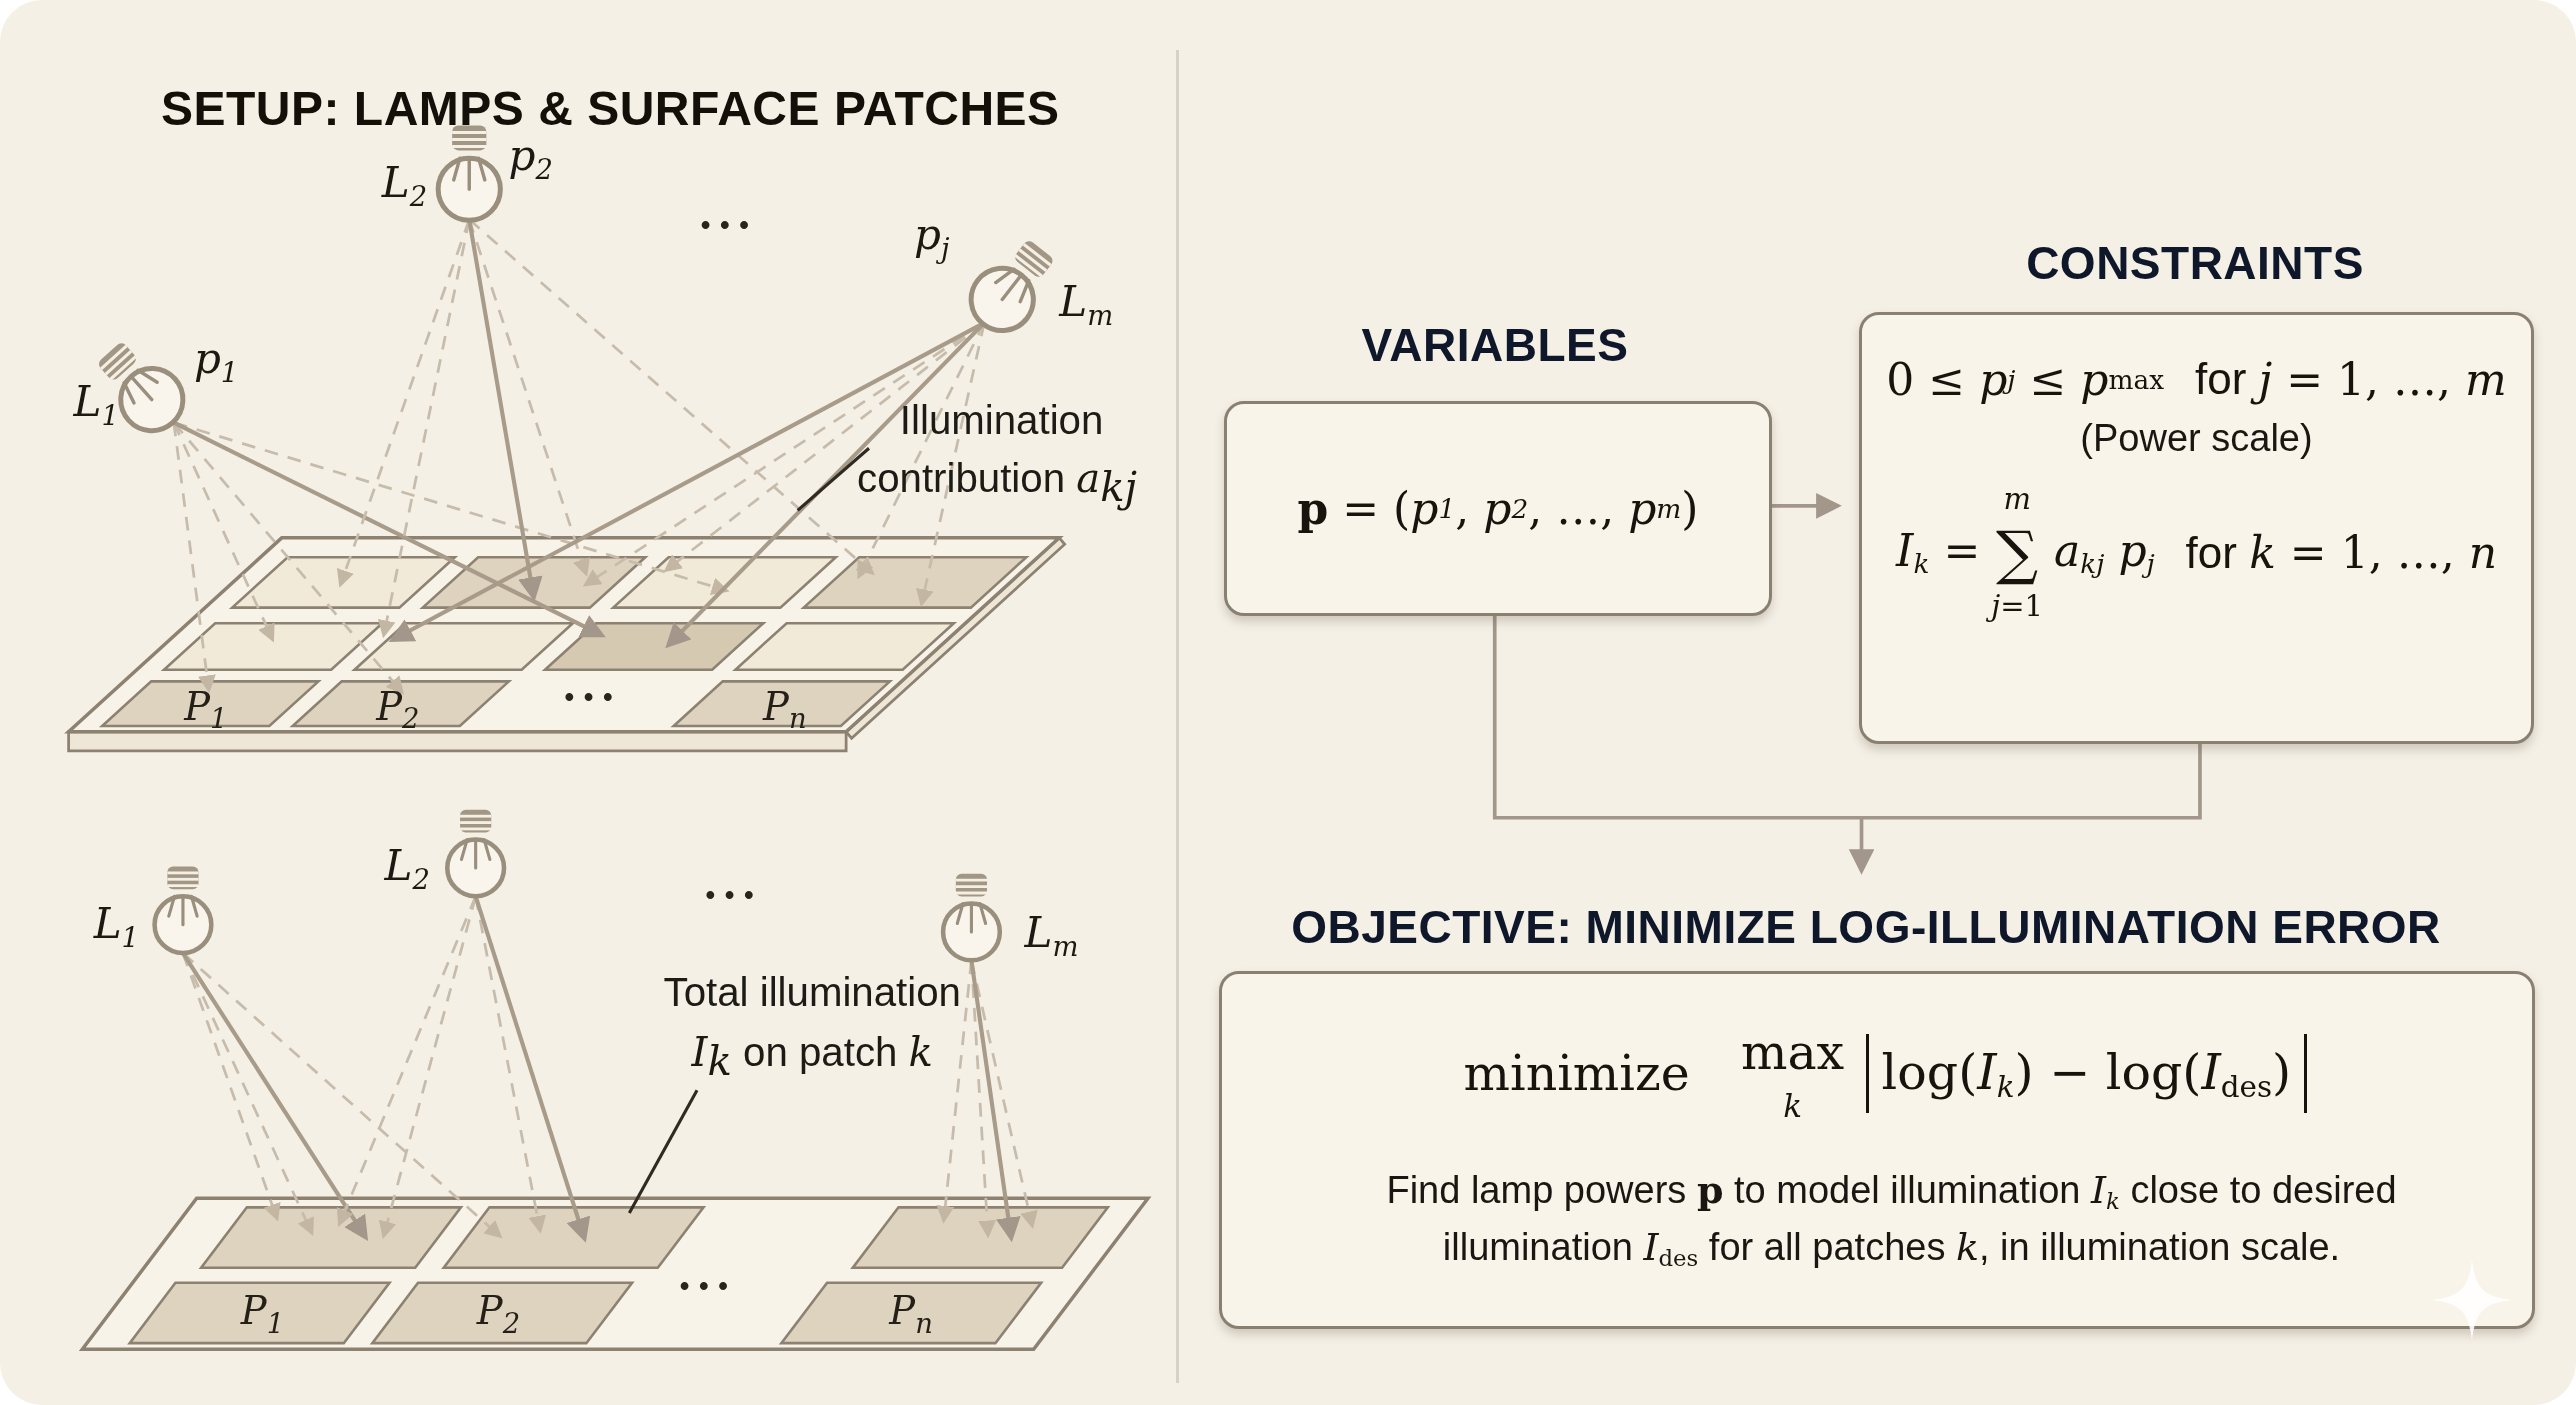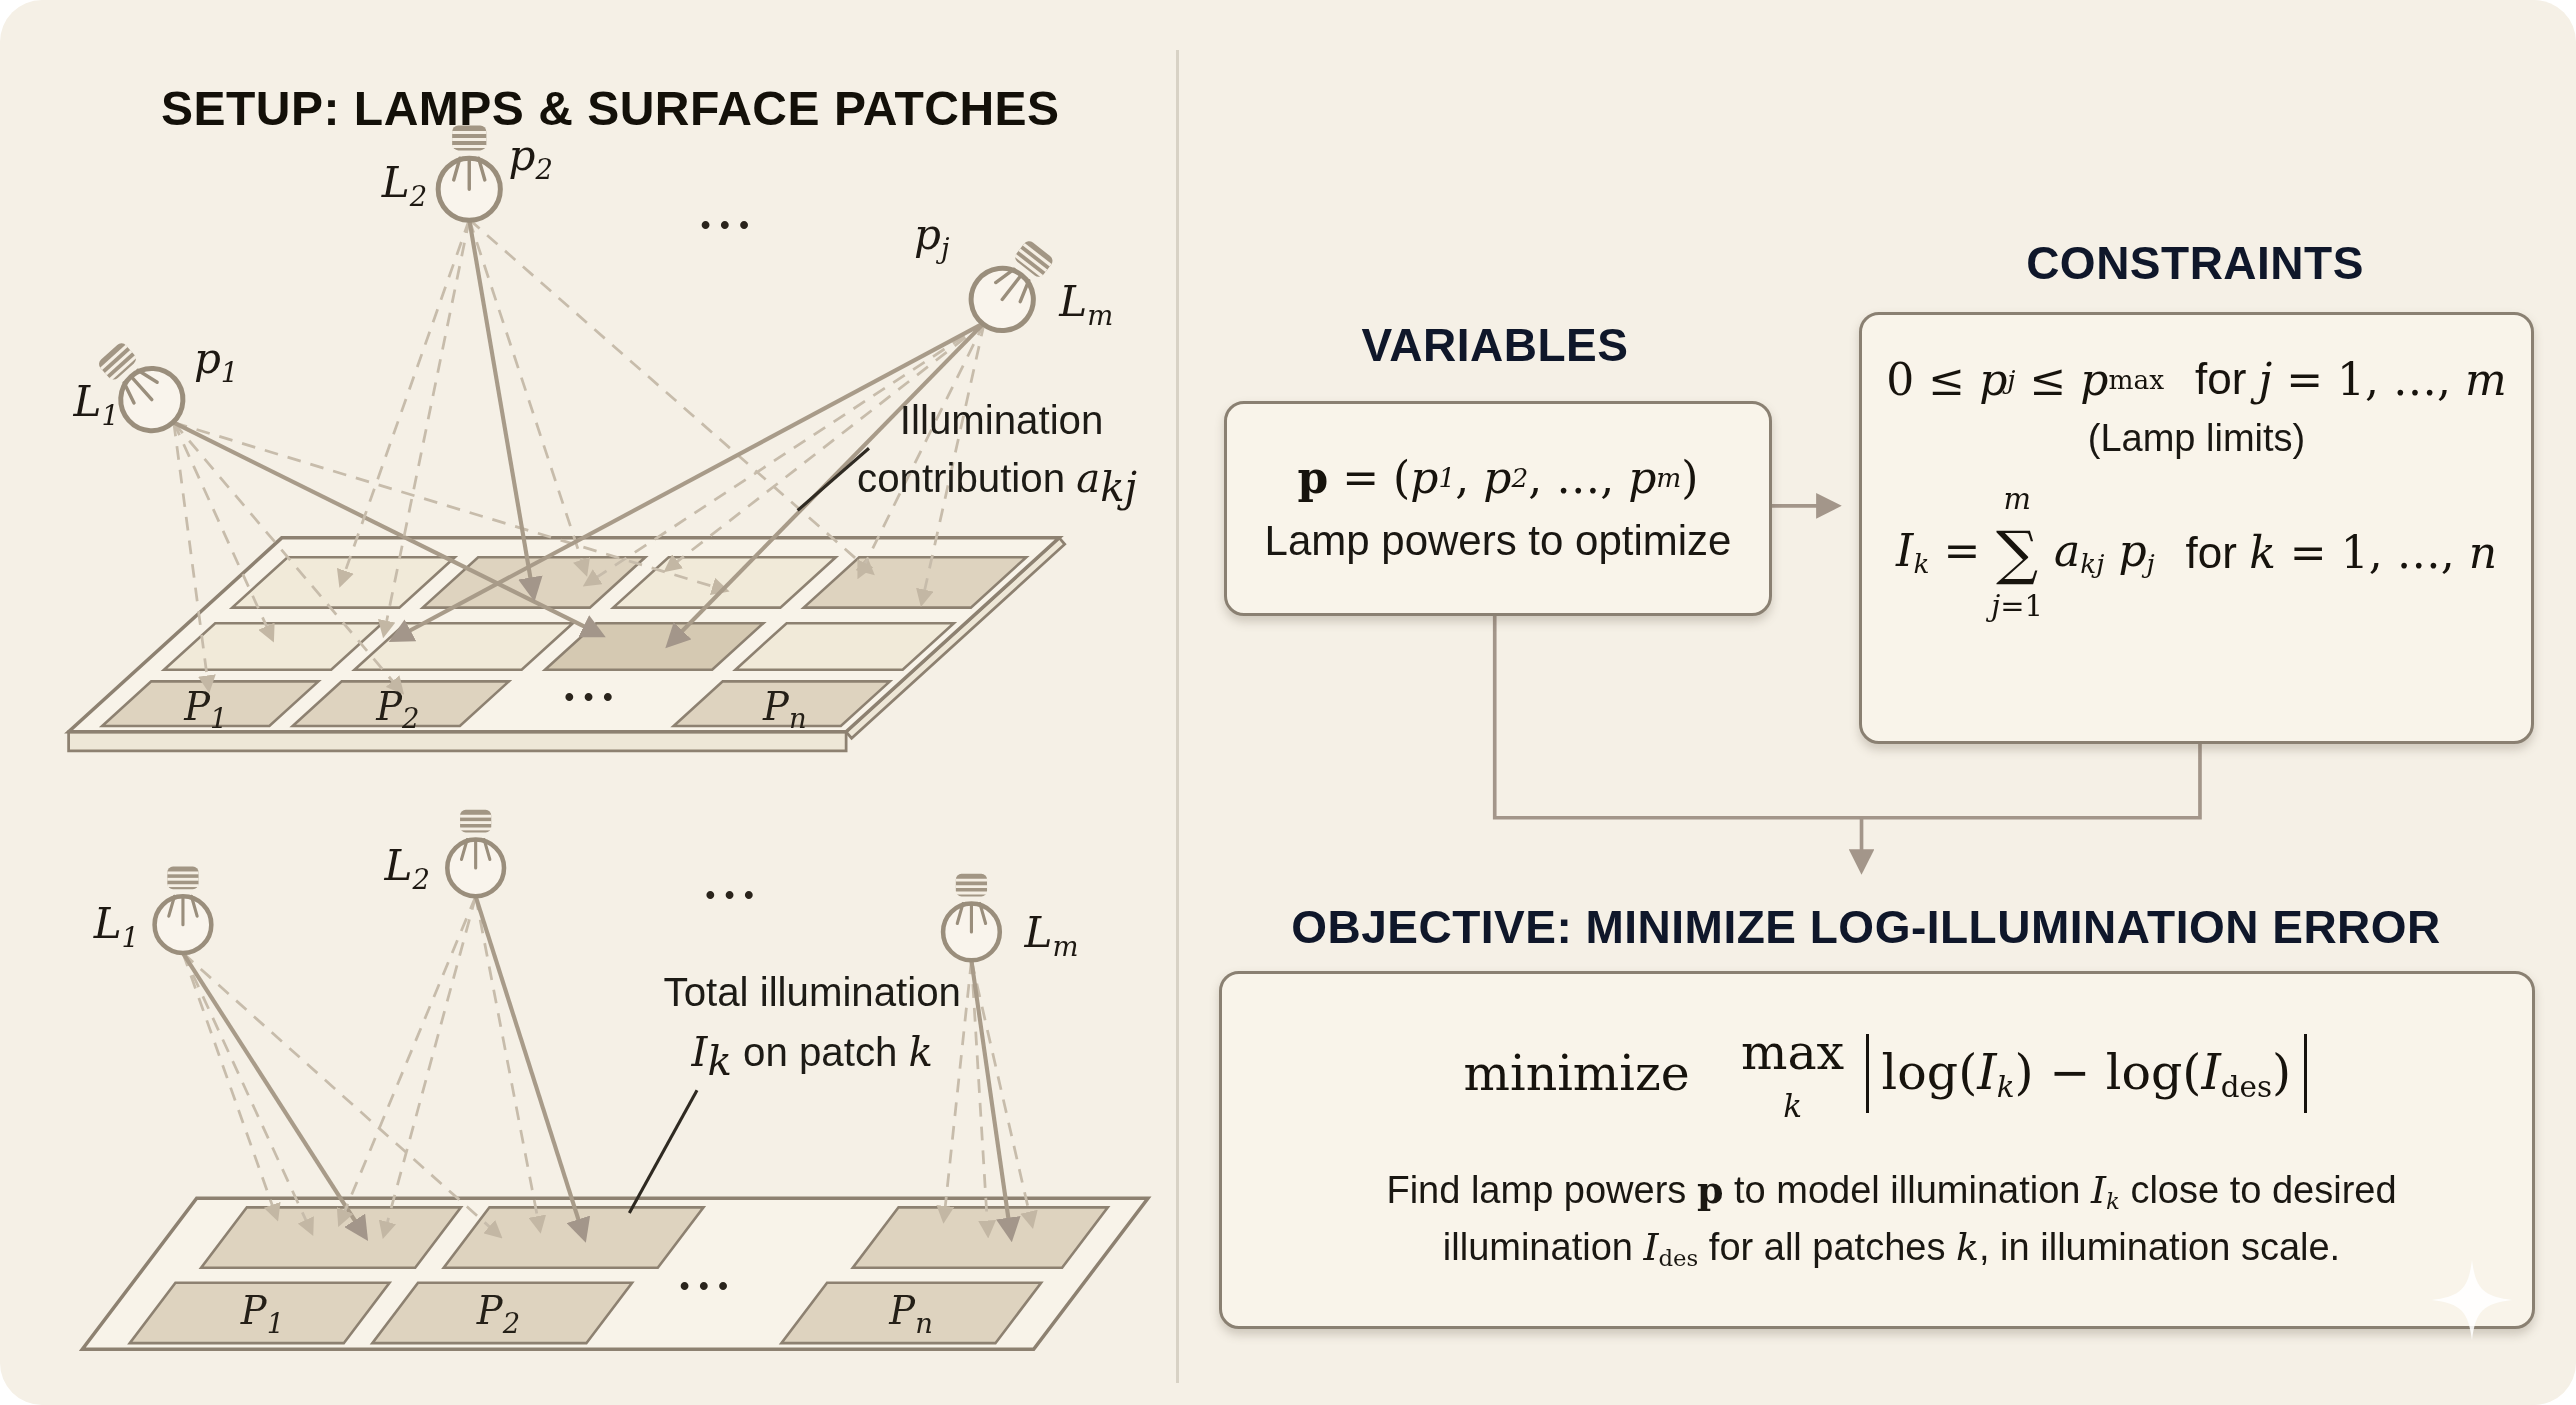--- a/index.html
+++ b/index.html
@@ -200,27 +200,26 @@
       </marker>
     </defs>
     <line x1="1931" y1="553" x2="2005" y2="553" stroke="#a3968a" stroke-width="4" marker-end="url(#carr)"></line>
     <path d="M1634,667 L1634,894 L2405,894 L2405,813" fill="none" stroke="#a3968a" stroke-width="4"></path>
     <line x1="2035" y1="894" x2="2035" y2="948" stroke="#a3968a" stroke-width="4" marker-end="url(#carr)"></line>
   </svg>
 
   <div class="heading" style="left:1495px;top:318px;z-index:2;">VARIABLES</div>
   <div class="box" id="var-box" style="z-index:2;">
     <div class="fx" style="font-size:44px;"><span class="tk-bf">p</span><span class="tk-rm"> = (</span><span class="tk-it">p</span><span class="tk-sub">1</span><span class="tk-rm">, </span><span class="tk-it">p</span><span class="tk-sub">2</span><span class="tk-rm">, …, </span><span class="tk-it">p</span><span class="tk-sub">m</span><span class="tk-rm">)</span></div>
-    <div class="caption">Lamp powers to optimize</div>
   </div>
 
   <div class="heading" style="left:2195px;top:236px;z-index:2;">CONSTRAINTS</div>
   <div class="box" id="cons-box" style="z-index:2;">
     <div class="fx" style="font-size:44px;margin-top:14.6px;"><span class="tk-rm">0 ≤ </span><span class="tk-it">p</span><span class="tk-sub">j</span><span class="tk-rm"> ≤ </span><span class="tk-it">p</span><span class="tk-subrm">max</span><span class="tk-gap"></span><span class="tk-sf">for </span><span class="tk-it">j</span><span class="tk-rm"> = 1, …, </span><span class="tk-it">m</span></div>
-    <div class="note" style="margin-top:12.8px;">(Lamp limits)</div>
+    <div class="note" style="margin-top:12.8px;">(Power scale)</div>
     <div class="fx" style="font-size:44px;margin-top:22px;">
       <span><span class="tk-it">I</span><span class="tk-sub">k</span><span class="tk-rm"> =</span></span>
       <span class="sumstack">
         <span class="sum-top">m</span>
         <span class="sum-sym">∑</span>
         <span class="sum-bot"><span class="tk-it">j</span><span class="tk-rm">=1</span></span>
       </span>
       <span><span class="tk-it">a</span><span class="tk-sub">kj</span><span class="tk-rm"> </span><span class="tk-it">p</span><span class="tk-sub">j</span></span>
       <span><span class="tk-gap"></span><span class="tk-sf">for </span><span class="tk-it">k</span><span class="tk-rm"> = 1, …, </span><span class="tk-it">n</span></span>
     </div>

